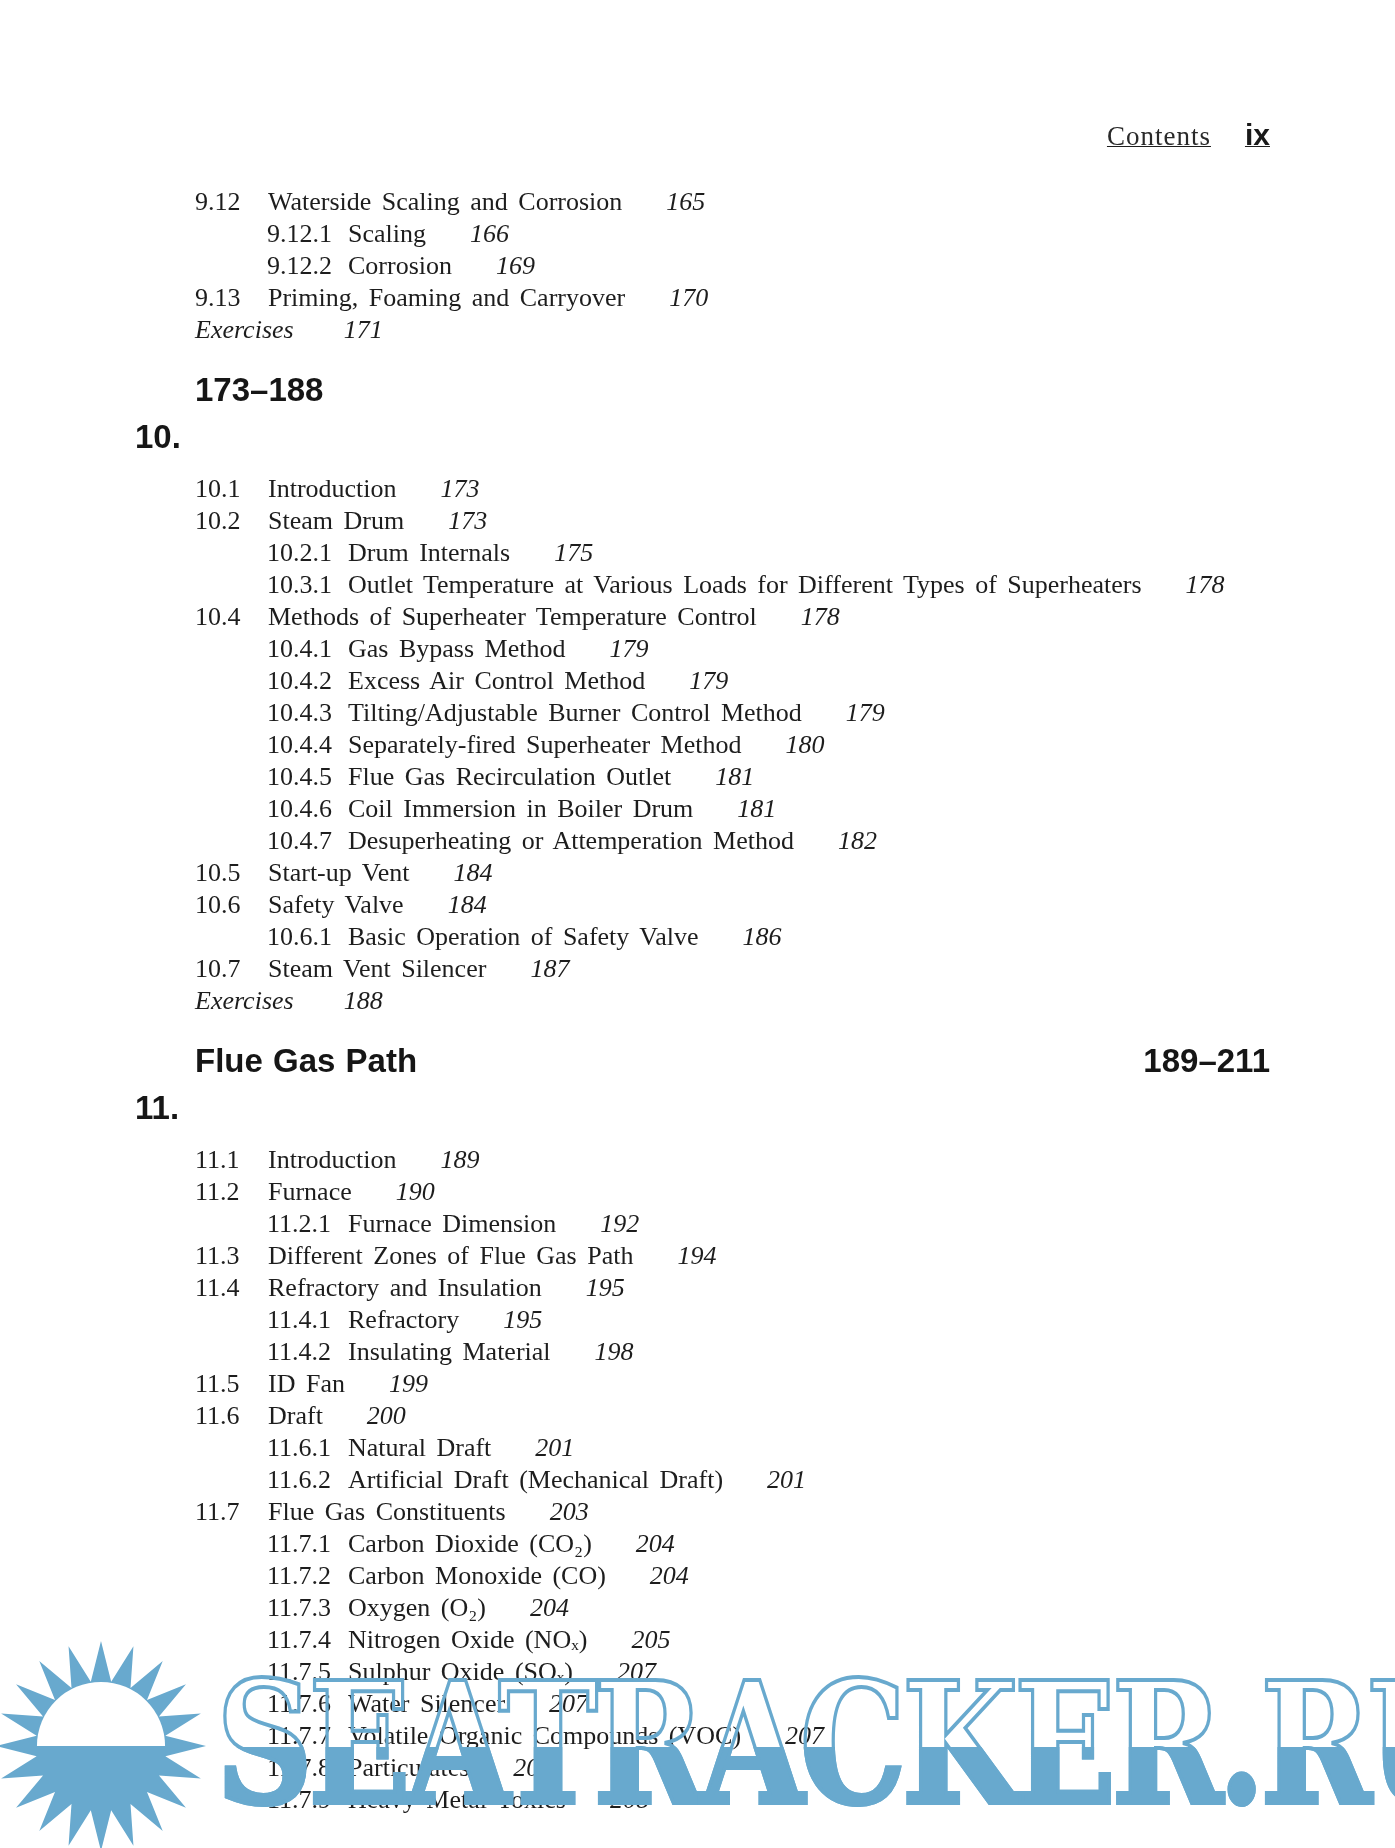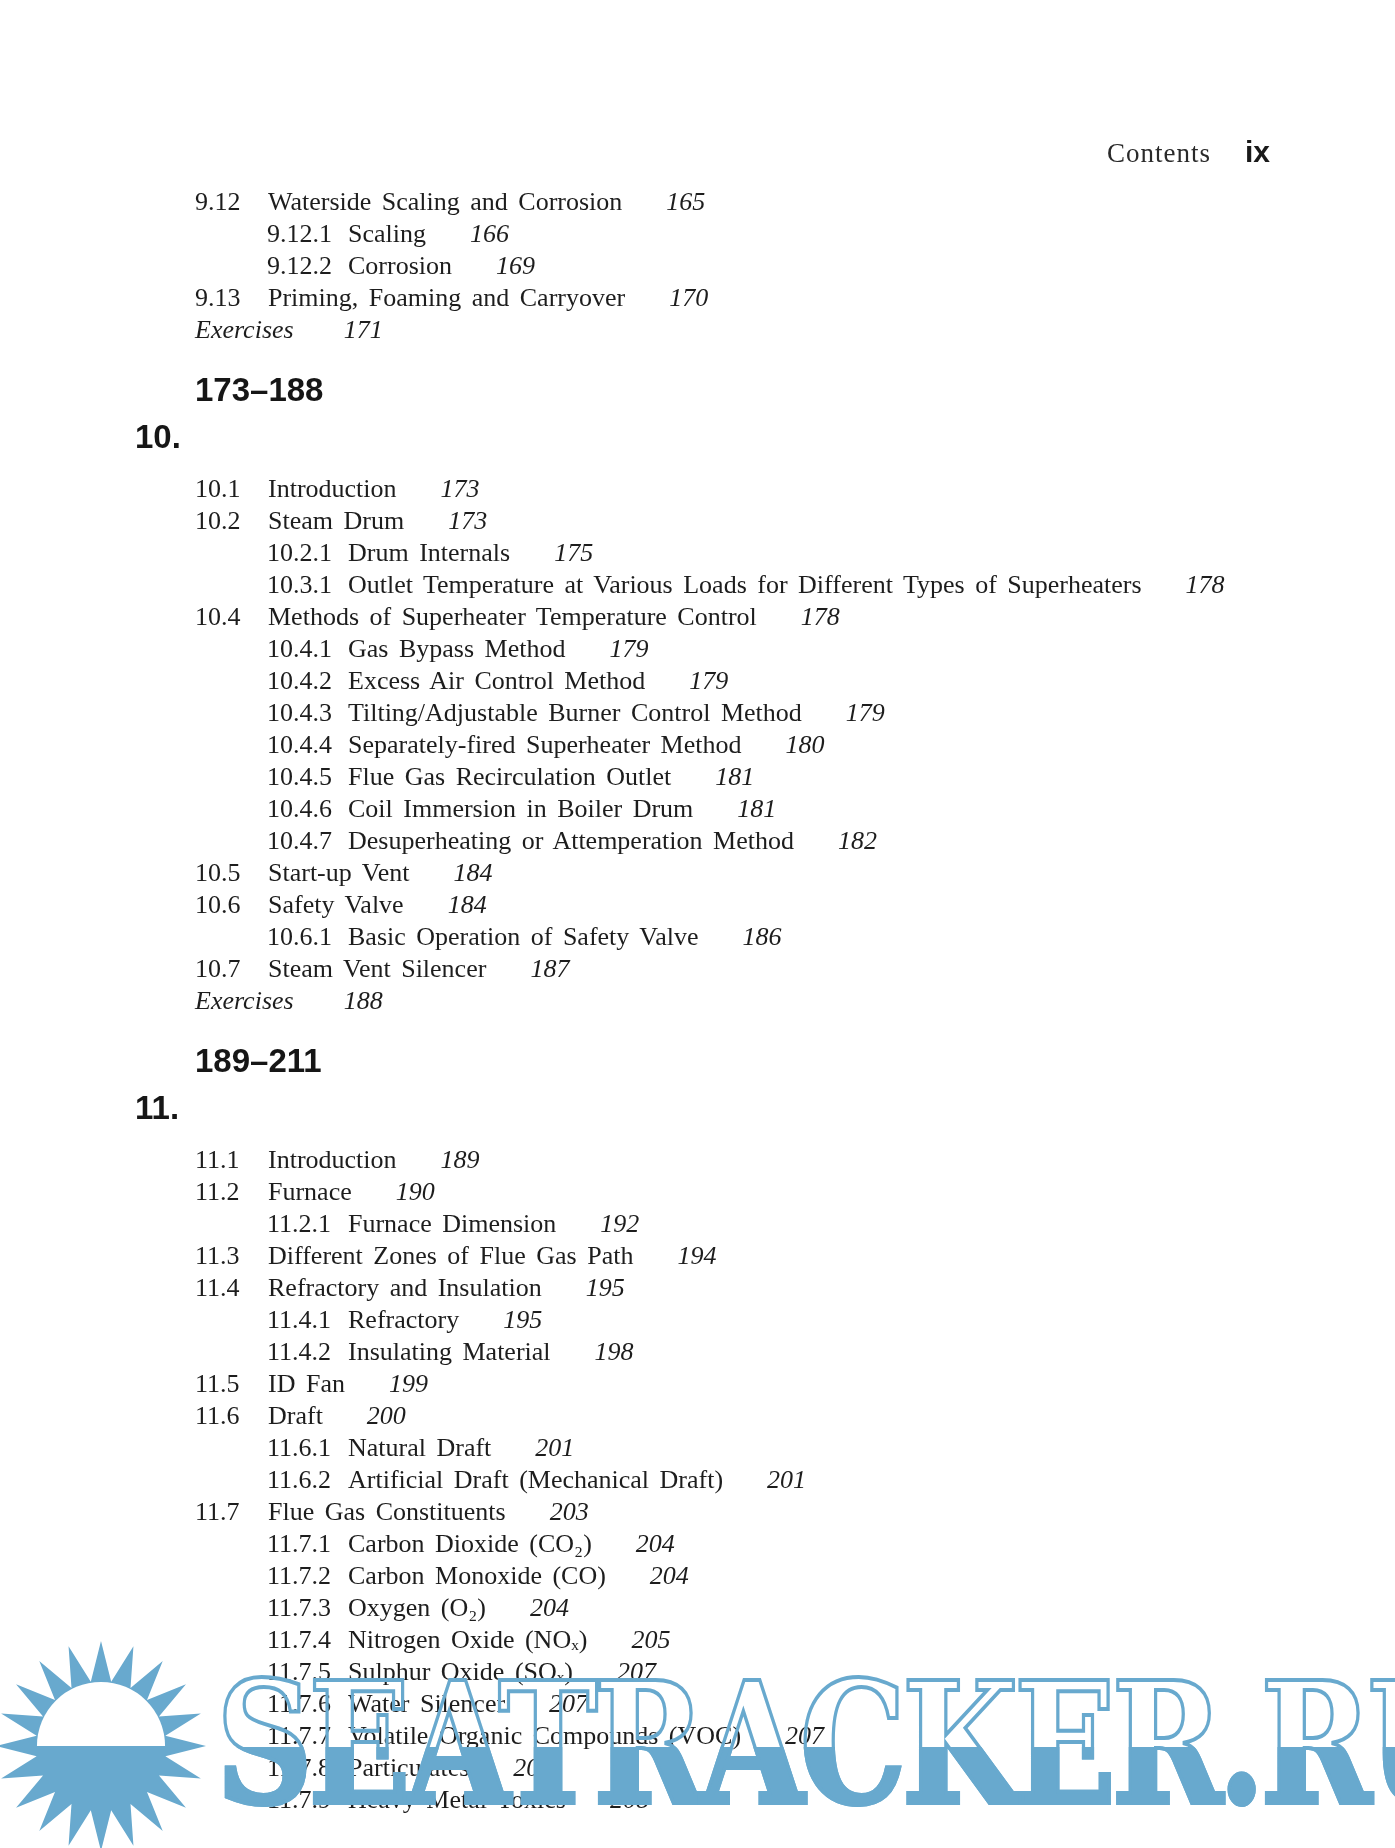--- a/index.html
+++ b/index.html
@@ -8,22 +8,23 @@
     width:1395px; height:1848px;
     background:#ffffff;
     overflow:hidden;
     font-family:"Liberation Serif","DejaVu Serif",serif;
     color:#1d1d1d;
   }
 
   
   .running-head {
     position:absolute;
-    top:135px; right:125px;
+    top:118px; right:125px;
     white-space:nowrap;
+    text-decoration:underline;
   }
   .hdr-label {
     font-family:"Liberation Serif","DejaVu Serif",serif;
     font-size:27px;
     letter-spacing:1px;
     color:#2a2a2a;
   }
   .hdr-page {
     font-family:"Liberation Sans","DejaVu Sans",sans-serif;
     font-weight:bold;
@@ -131,20 +132,21 @@
       <div class="row subsection"><span class="num">10.4.5</span><span class="title">Flue Gas Recirculation Outlet</span><span class="pg">181</span></div>
       <div class="row subsection"><span class="num">10.4.6</span><span class="title">Coil Immersion in Boiler Drum</span><span class="pg">181</span></div>
       <div class="row subsection"><span class="num">10.4.7</span><span class="title">Desuperheating or Attemperation Method</span><span class="pg">182</span></div>
       <div class="row section"><span class="num">10.5</span><span class="title">Start-up Vent</span><span class="pg">184</span></div>
       <div class="row section"><span class="num">10.6</span><span class="title">Safety Valve</span><span class="pg">184</span></div>
       <div class="row subsection"><span class="num">10.6.1</span><span class="title">Basic Operation of Safety Valve</span><span class="pg">186</span></div>
       <div class="row section"><span class="num">10.7</span><span class="title">Steam Vent Silencer</span><span class="pg">187</span></div>
       <div class="row exercises"><span class="title">Exercises</span><span class="pg">188</span></div>
       <div class="row chapter">
         <span class="num">11.</span>
+        <span class="title">Flue Gas Path</span>
         <span class="range">189–211</span>
       </div>
       <div class="row section"><span class="num">11.1</span><span class="title">Introduction</span><span class="pg">189</span></div>
       <div class="row section"><span class="num">11.2</span><span class="title">Furnace</span><span class="pg">190</span></div>
       <div class="row subsection"><span class="num">11.2.1</span><span class="title">Furnace Dimension</span><span class="pg">192</span></div>
       <div class="row section"><span class="num">11.3</span><span class="title">Different Zones of Flue Gas Path</span><span class="pg">194</span></div>
       <div class="row section"><span class="num">11.4</span><span class="title">Refractory and Insulation</span><span class="pg">195</span></div>
       <div class="row subsection"><span class="num">11.4.1</span><span class="title">Refractory</span><span class="pg">195</span></div>
       <div class="row subsection"><span class="num">11.4.2</span><span class="title">Insulating Material</span><span class="pg">198</span></div>
       <div class="row section"><span class="num">11.5</span><span class="title">ID Fan</span><span class="pg">199</span></div>

